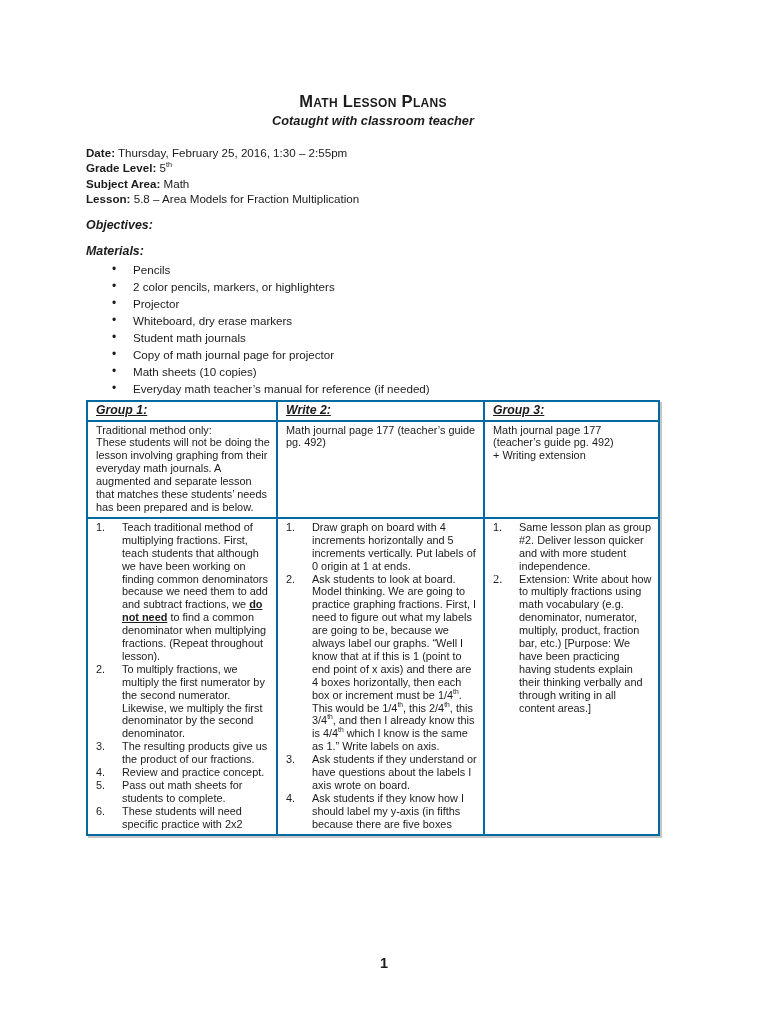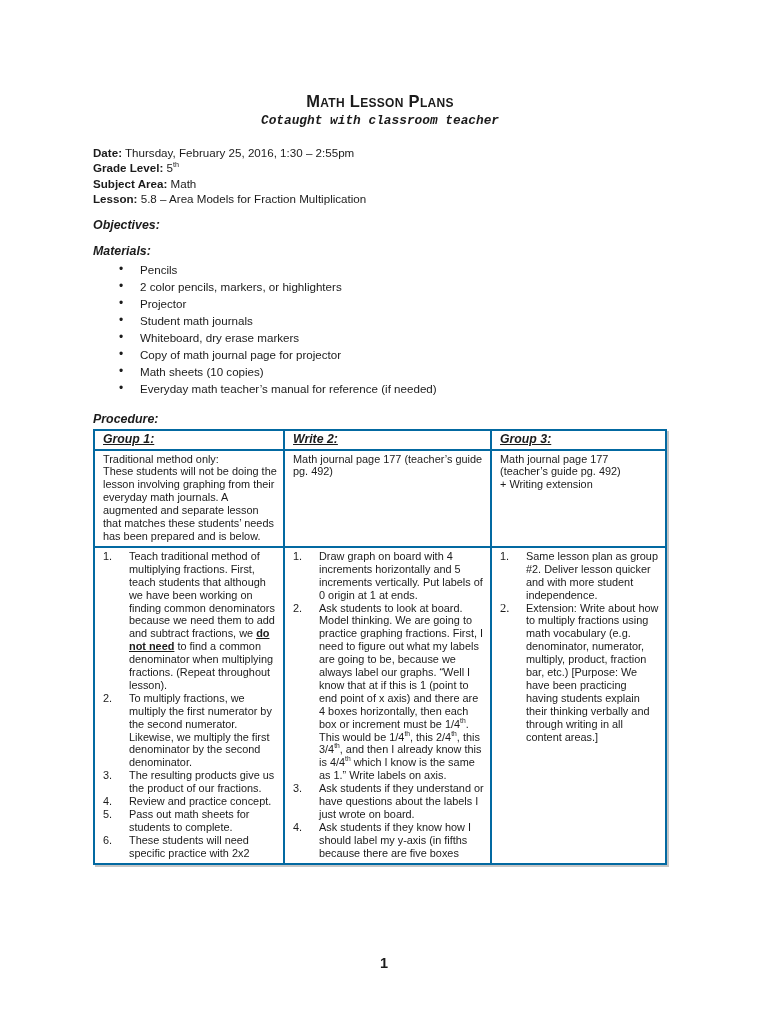--- a/index.html
+++ b/index.html
@@ -7,37 +7,36 @@
   body {
     width: 768px; height: 1024px;
     position: relative;
     overflow: hidden;
     font-family: "Liberation Sans", "DejaVu Sans", sans-serif;
     color: #1b1b1b;
     -webkit-font-smoothing: antialiased;
   }
   .content {
     position: absolute;
-    left: 93px; top: 0;
+    left: 86px; top: 0;
     width: 574px;
   }
   
   .title-block { margin-top: 92px; text-align: center; }
   .doc-title {
     font-size: 16.5px;
     font-weight: bold;
     font-variant: small-caps;
     letter-spacing: 0.3px;
   }
   .doc-subtitle {
     font-size: 12.8px;
     font-weight: bold;
     font-style: italic;
     margin-top: 2px;
-    font-family: Liberation Mono, monospace;
   }
   
   .meta { margin-top: 17px; }
   .meta-line { font-size: 11.6px; line-height: 15.4px; }
   .meta-label { font-weight: bold; }
   sup { font-size: 0.62em; vertical-align: super; line-height: 0; }
   
   .sec-head {
     font-weight: bold;
     font-style: italic;
@@ -143,30 +142,29 @@
   <div class="objectives">
     <div class="sec-head">Objectives:</div>
   </div>
 
   <div class="materials">
     <div class="sec-head">Materials:</div>
     <ul class="bullets">
       <li>Pencils</li>
       <li>2 color pencils, markers, or highlighters</li>
       <li>Projector</li>
+      <li>Whiteboard, dry erase markers</li>
       <li>Student math journals</li>
-      <li>Whiteboard, dry erase markers</li>
       <li>Copy of math journal page for projector</li>
       <li>Math sheets (10 copies)</li>
       <li>Everyday math teacher’s manual for reference (if needed)</li>
     </ul>
   </div>
 
   <div class="procedure">
-    <div class="sec-head">Procedure:</div>
     <table class="proc">
       <tbody>
         <tr>
           <td class="col-1 hcell">
             <span class="group-h">Group 1:</span>
           </td>
           <td class="col-2 hcell">
             <span class="group-h">Write 2:</span>
           </td>
           <td class="col-3 hcell">
@@ -212,21 +210,21 @@
               <li>
                   <span class="num">1.</span>
                   <div class="stext">Draw graph on board with 4 increments horizontally and 5 increments vertically.  Put labels of 0 origin at 1 at ends.</div>
                 </li>
               <li>
                   <span class="num">2.</span>
                   <div class="stext">Ask students to look at board. Model thinking.  We are going to practice graphing fractions.  First, I need to figure out what my labels are going to be, because we always label our graphs.  “Well I know that at if this is 1 (point to end point of x axis) and there are 4 boxes horizontally, then each box or increment must be 1/4<sup>th</sup>. This would be 1/4<sup>th</sup>, this 2/4<sup>th</sup>, this 3/4<sup>th</sup>, and then I already know this is 4/4<sup>th</sup> which I know is the same as 1.”  Write labels on axis.</div>
                 </li>
               <li>
                   <span class="num">3.</span>
-                  <div class="stext">Ask students if they understand or have questions about the labels I just wrote on board.</div>
+                  <div class="stext">Ask students if they understand or have questions about the labels I axis wrote on board.</div>
                 </li>
               <li>
                   <span class="num">4.</span>
                   <div class="stext">Ask students if they know how I should label my y-axis (in fifths because there are five boxes</div>
                 </li>
             </ol>
           </td>
           <td class="col-3">
             <ol class="steps">
               <li>

